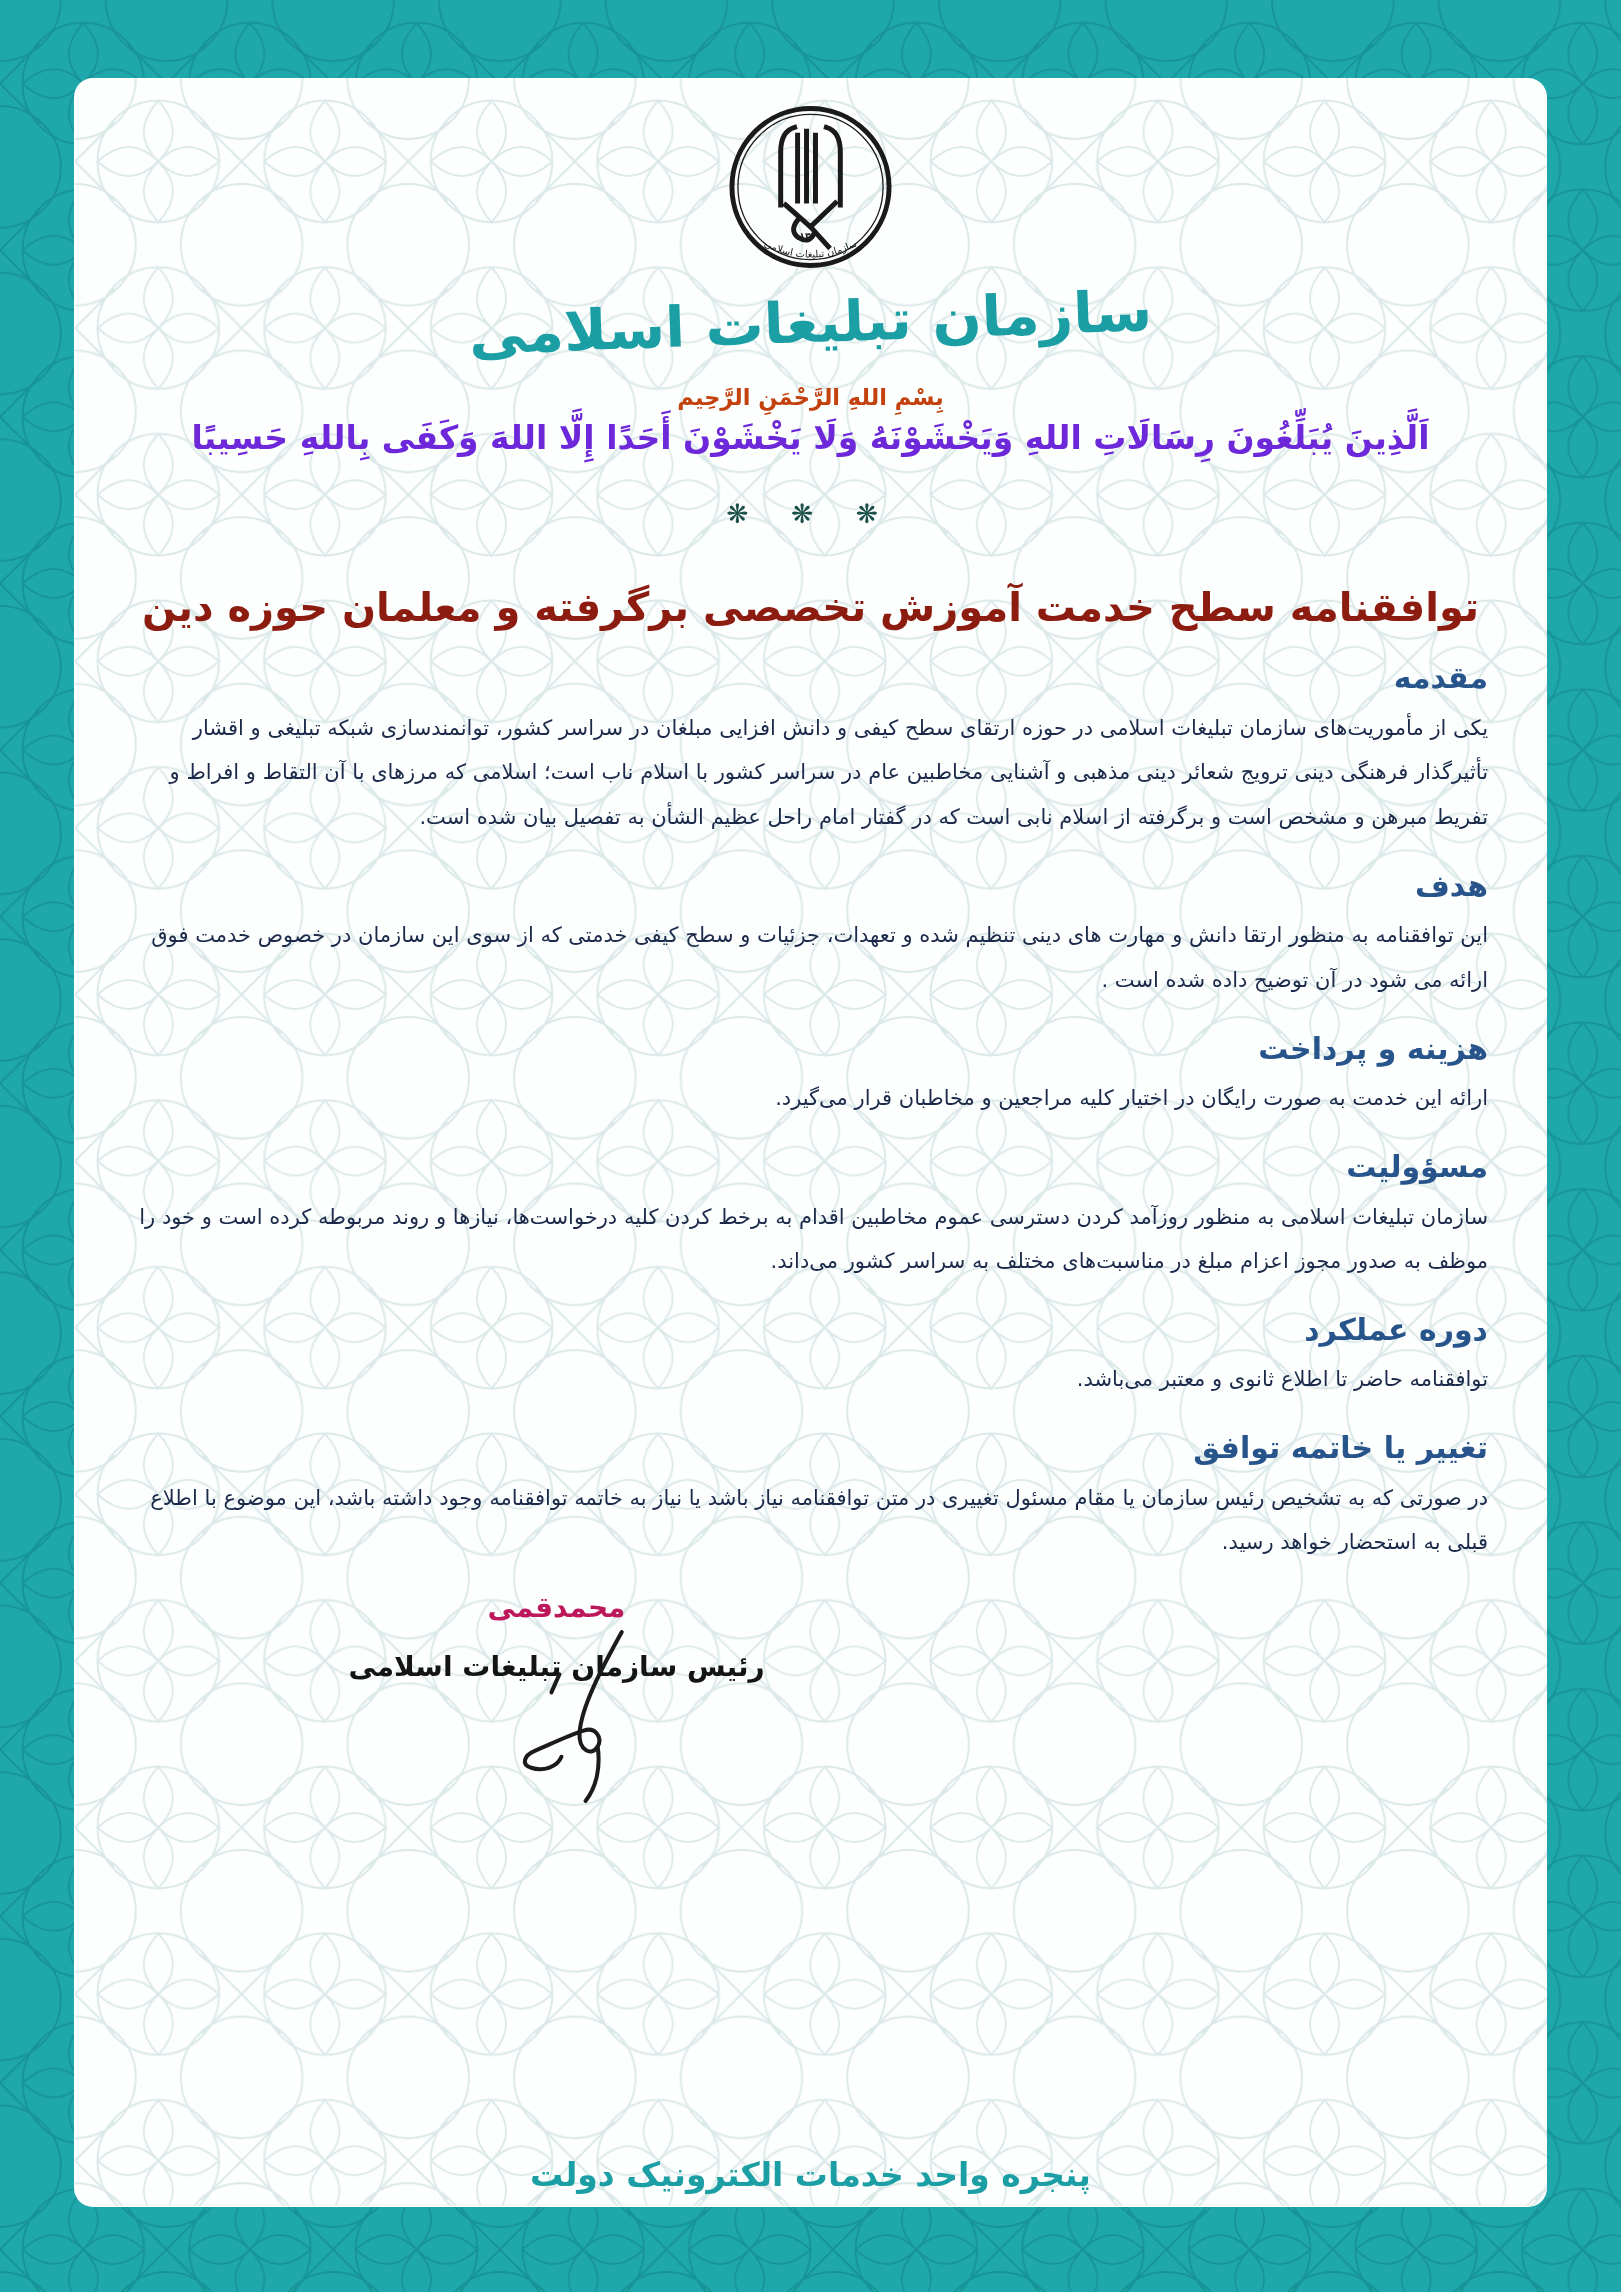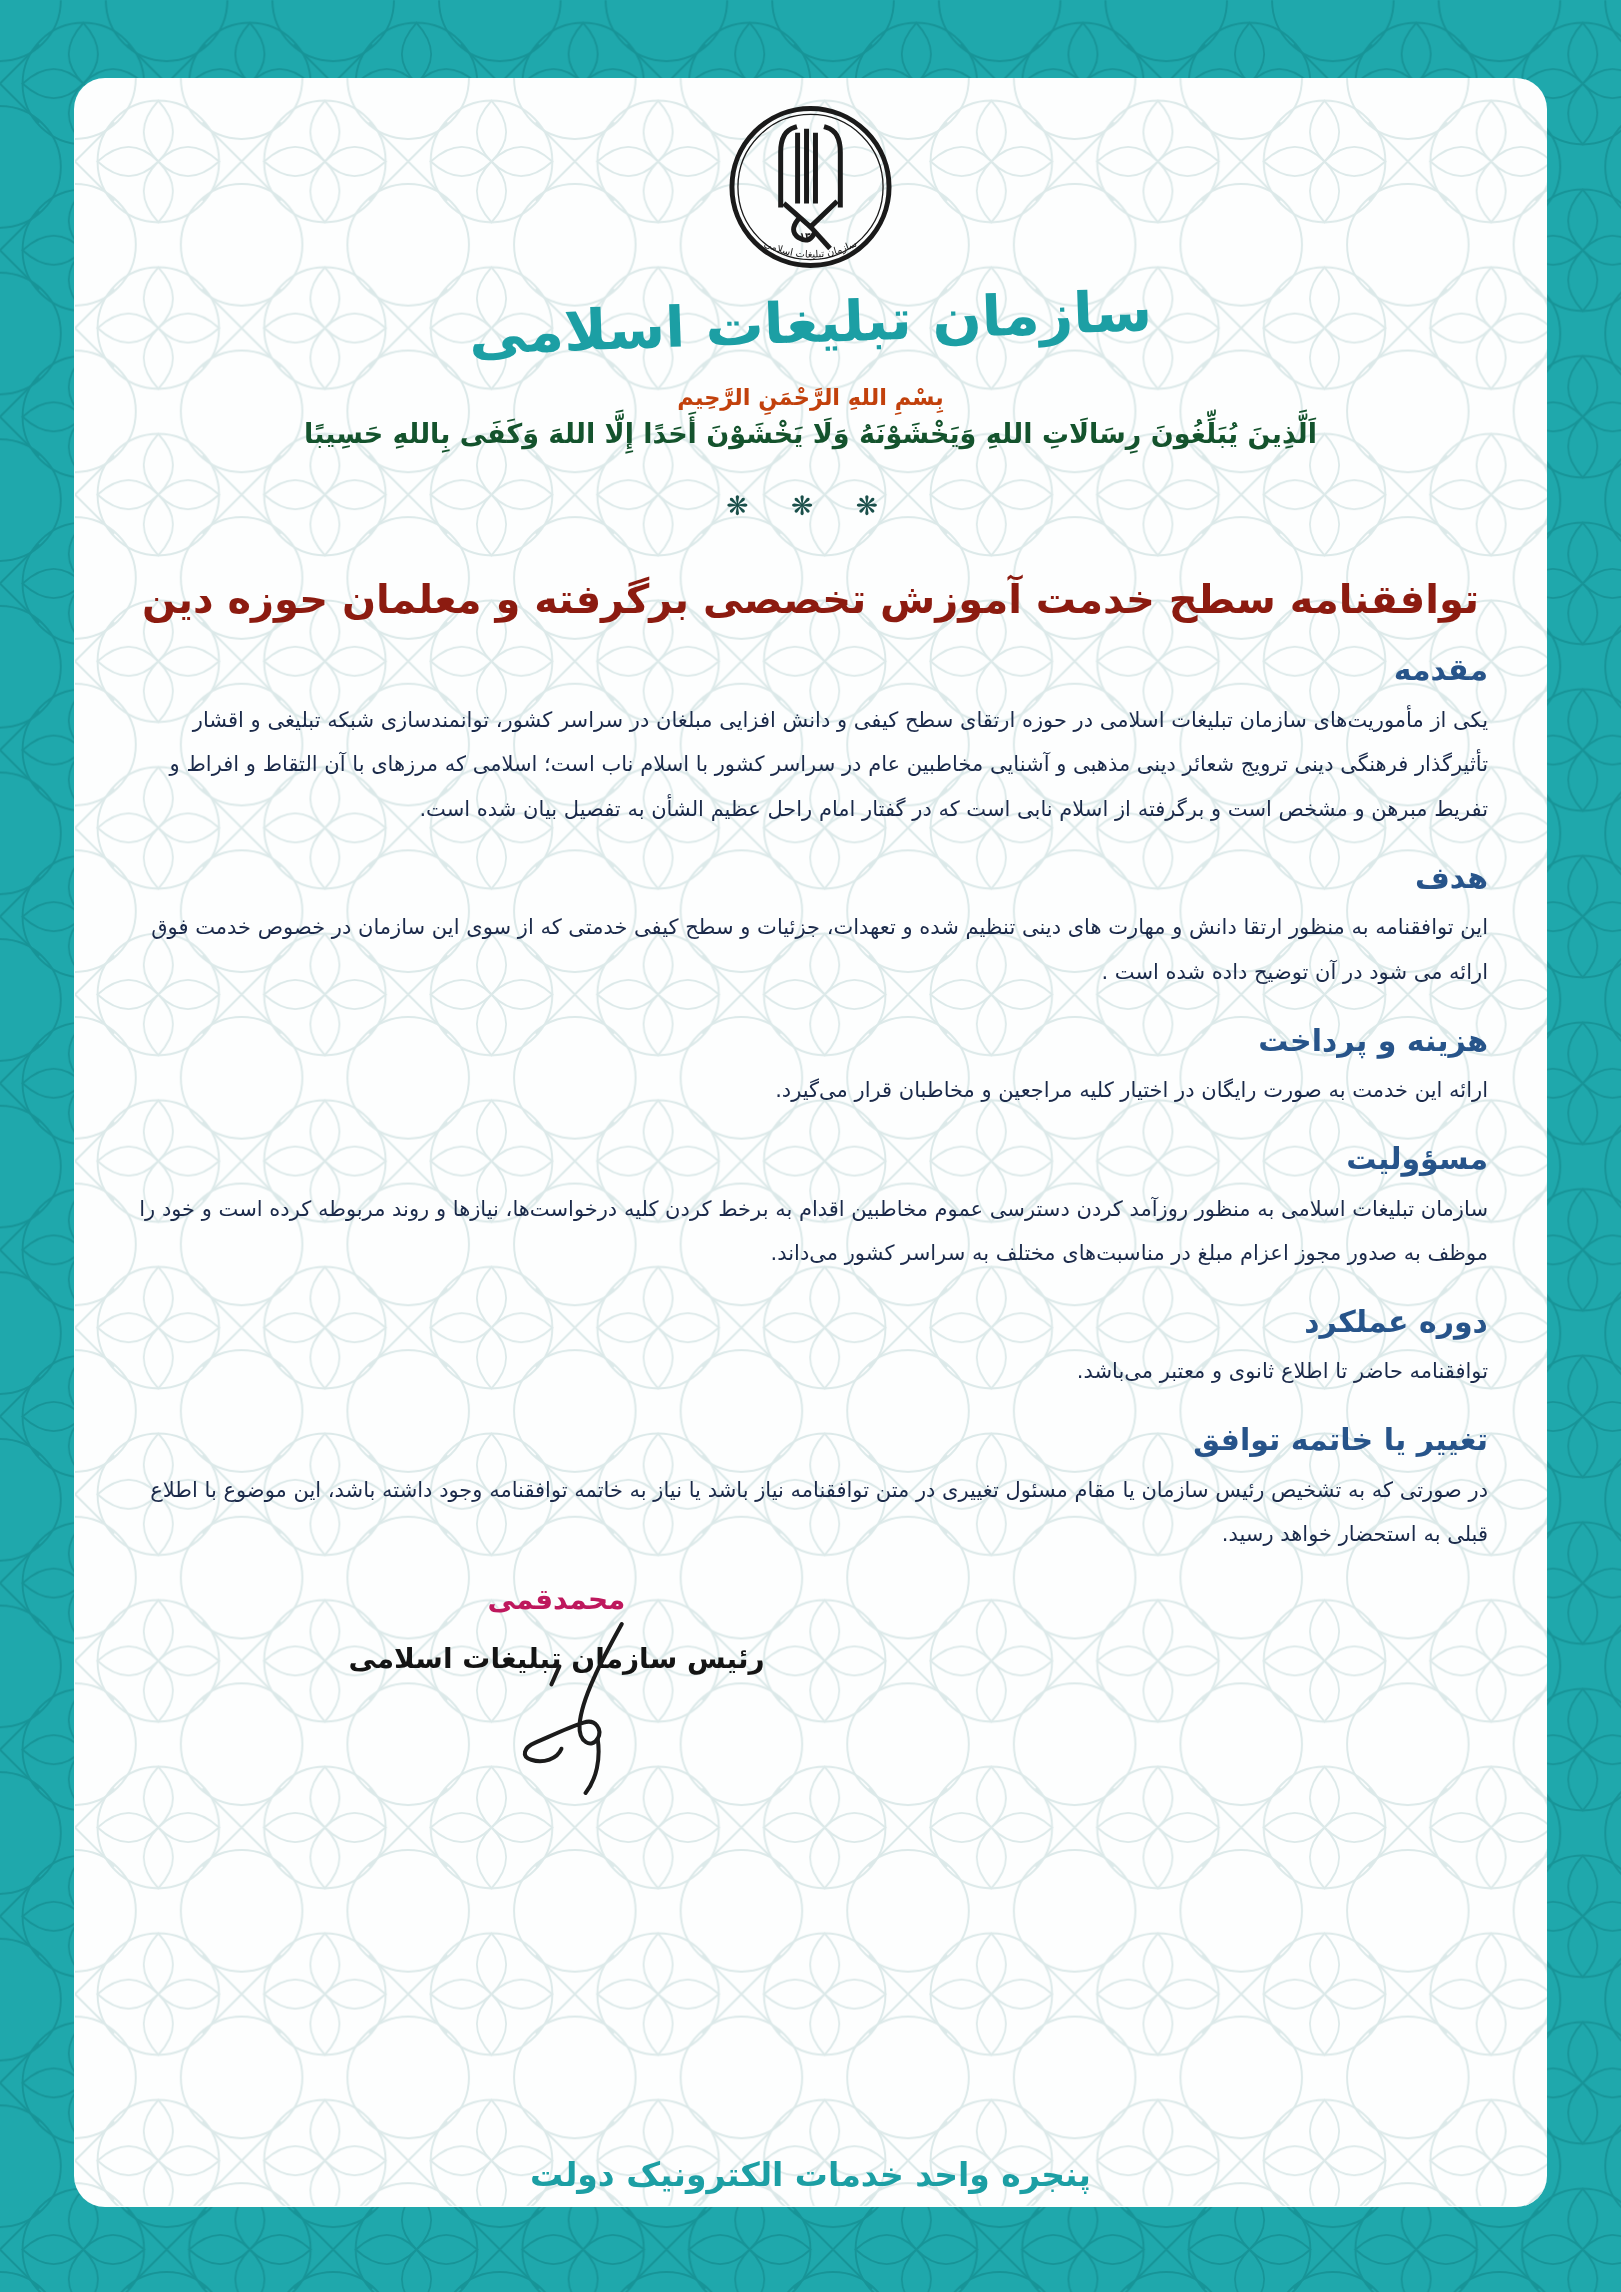--- a/index.html
+++ b/index.html
@@ -13,21 +13,21 @@
     overflow:hidden;
     direction:rtl;
     margin:0 auto;
   }
   .pattern-layer { position:absolute; inset:0; display:block; }
 
   .card {
     position:absolute;
     top:78px; left:74px; right:74px; bottom:86px;
     background:#FDFEFE;
-    border-radius:31px;
+    border-radius:19px;
     overflow:hidden;
   }
   .card .pattern-layer { z-index:0; }
 
   .content {
     position:relative; z-index:1;
     padding:17.6px 59px 0 59px;
     text-align:center;
   }
 
@@ -43,23 +43,23 @@
   }
 
   .bismillah {
     margin-top:29px;
     font-size:22.5px;
     font-weight:bold;
     color:#c2410c;
   }
   .verse {
     margin-top:8.8px;
-    font-size:27px;
-    font-weight:bold;
-    color:#14532d;
+    font-size:33px;
+    font-weight:bold;
+    color:#6d28d9;
   }
   .ornament {
     margin-top:41px;
     font-size:26.5px;
     letter-spacing:16.7px;
     color:#1A4F4A;
     font-weight:bold;
   }
 
   .doc-title {

